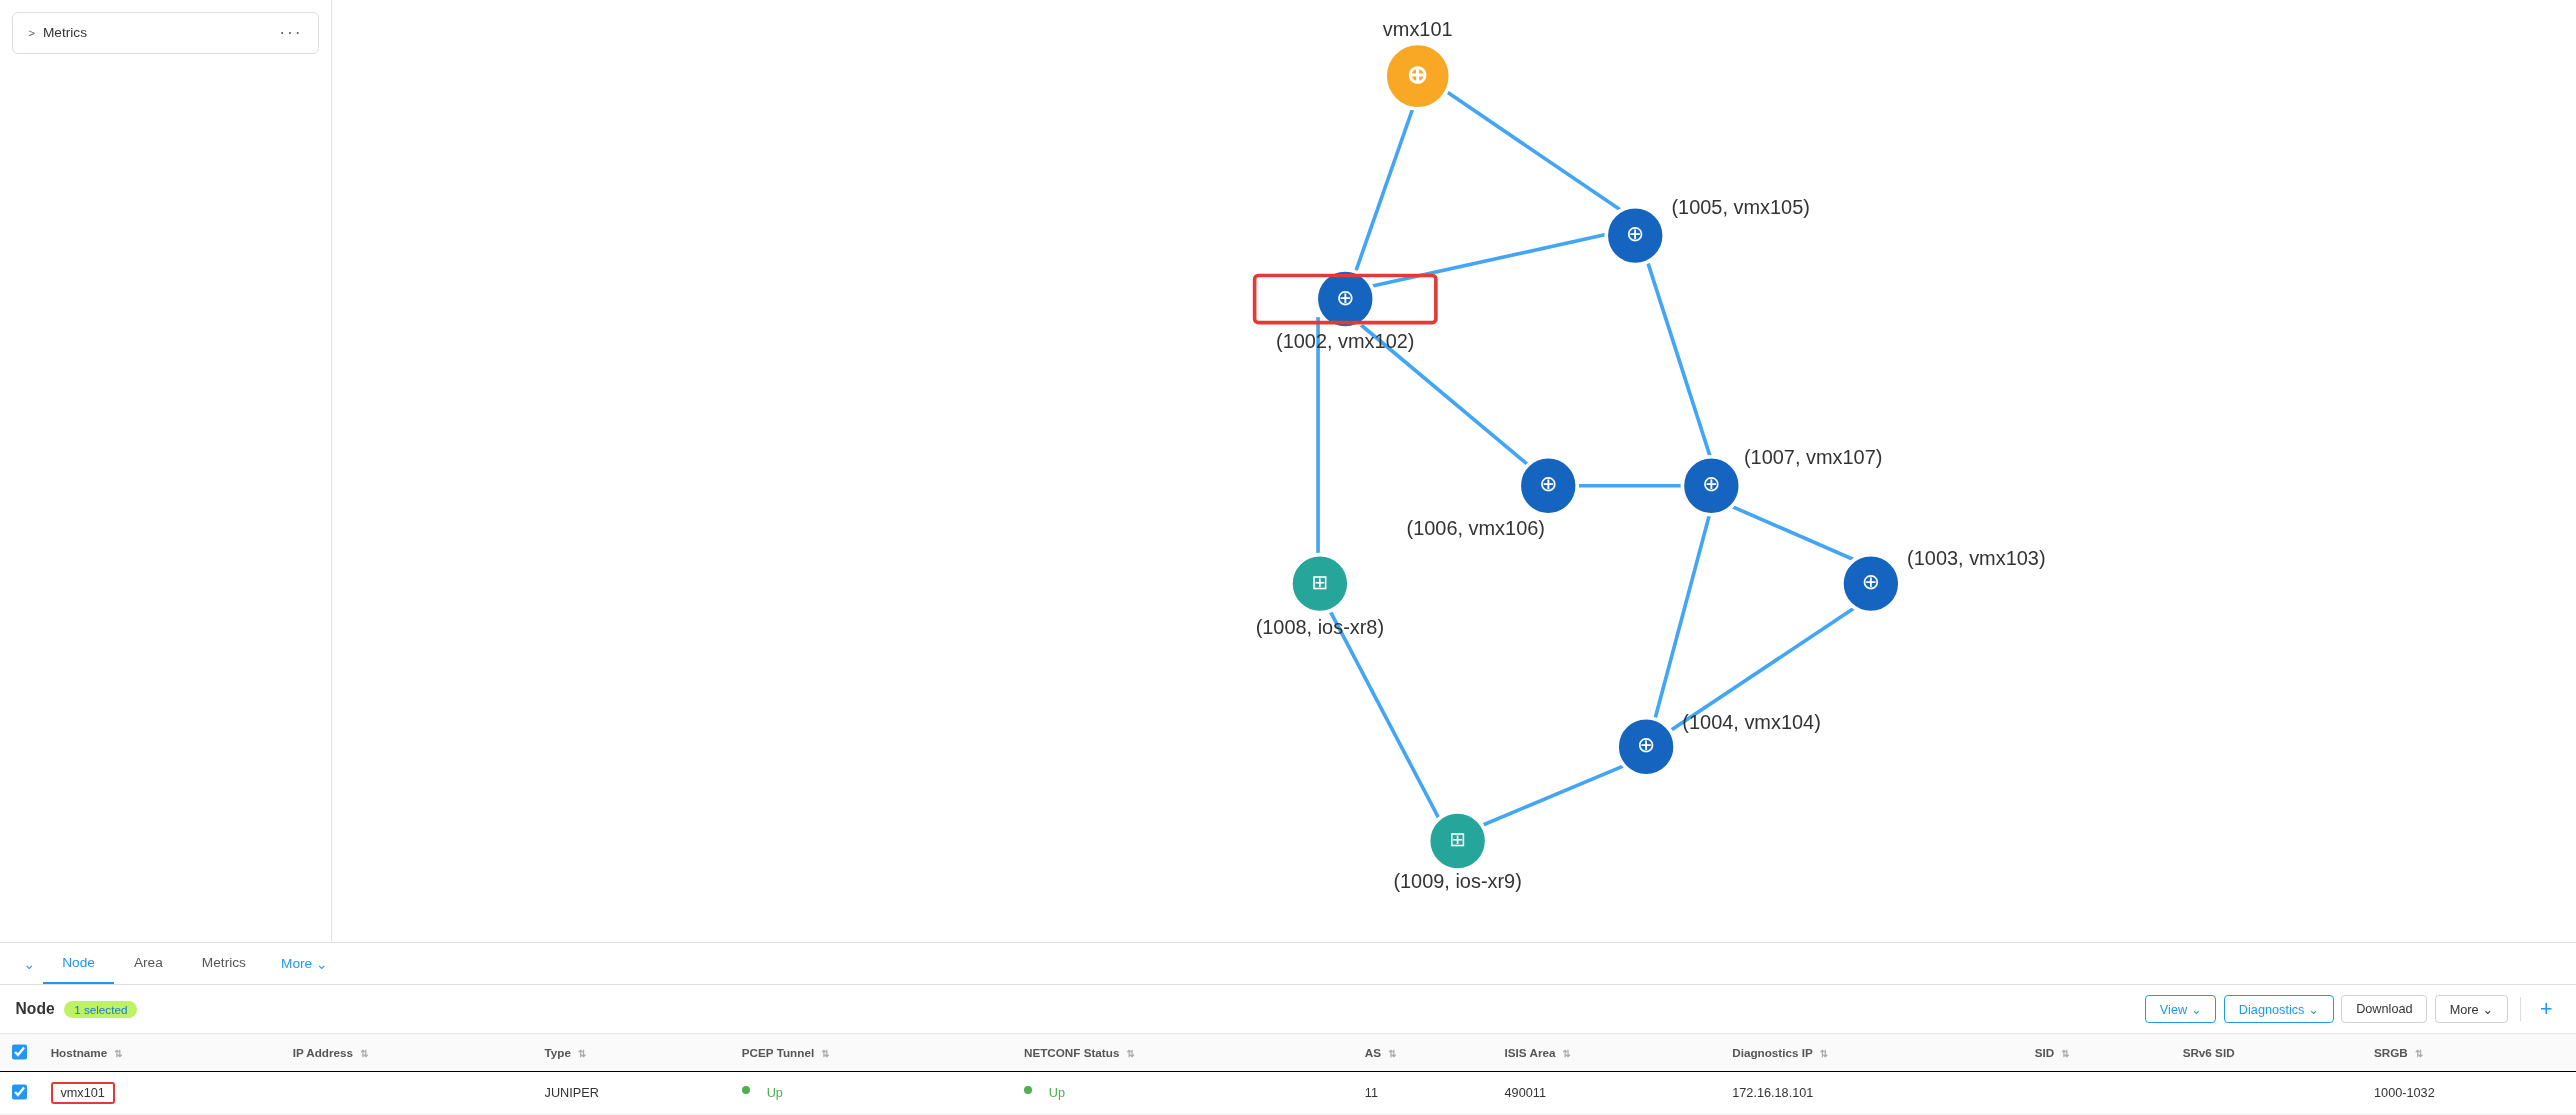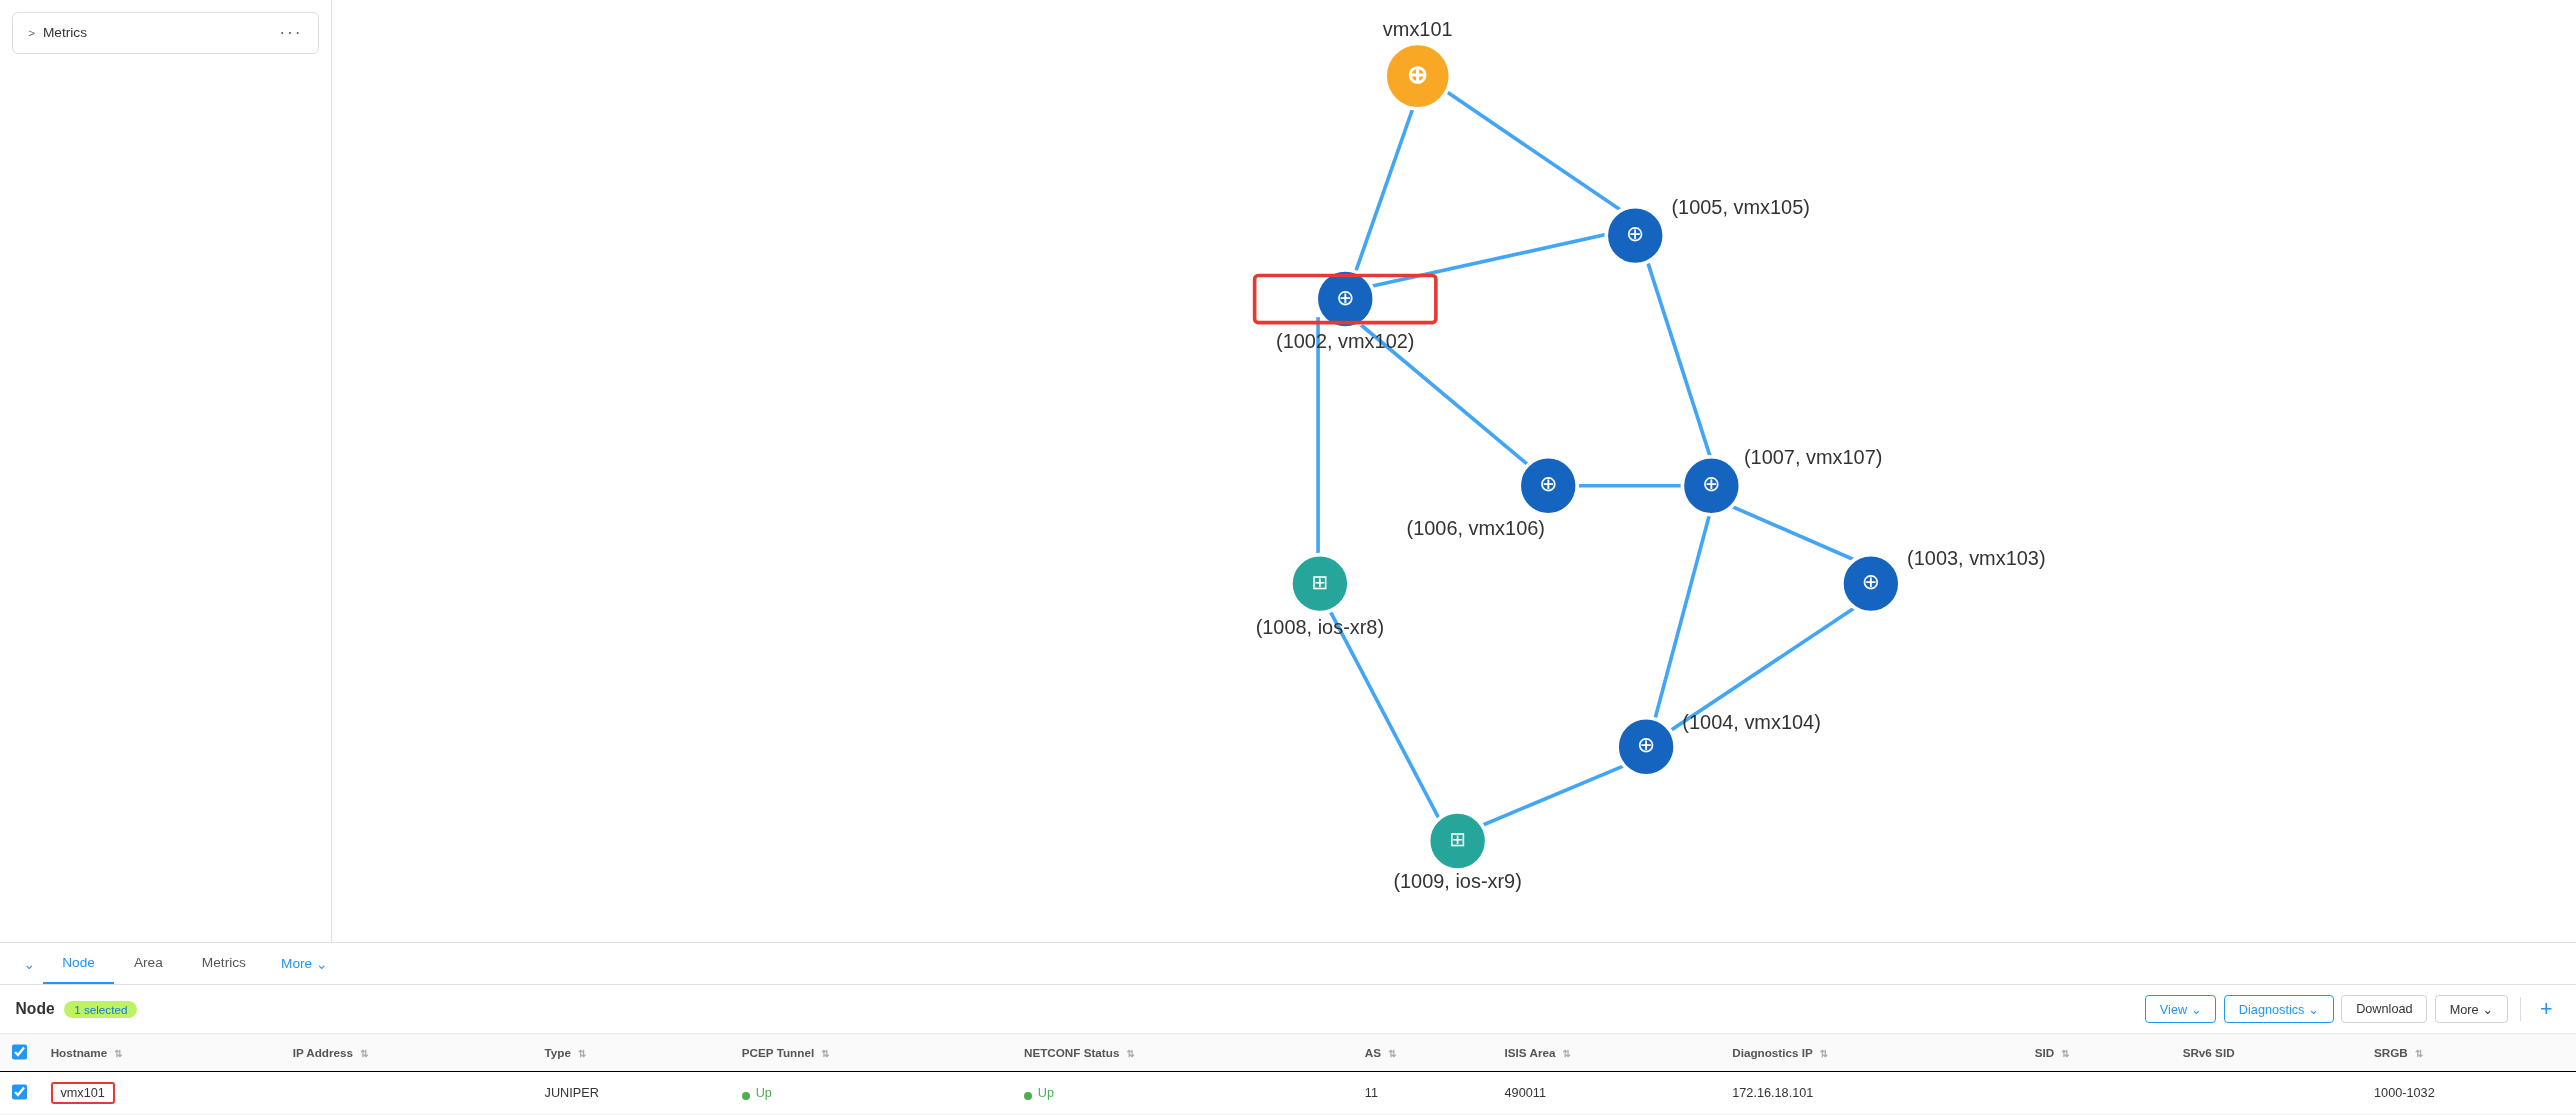--- a/index.html
+++ b/index.html
@@ -43,21 +43,21 @@
     .divider-v { width: 1px; height: 23.4px; background: #ddd; margin: 0 3.9px; }
 
     
     .data-table { width: 100%; border-collapse: collapse; }
     .data-table th { background: #fafafa; padding: 9.8px 11.7px; text-align: left; font-weight: 600; font-size: 11.7px; color: #555; border-bottom: 1px solid #000000; white-space: nowrap; }
     .data-table td { padding: 9.8px 11.7px; border-bottom: 1px solid #f0f0f0; font-size: 12.7px; color: #333; white-space: nowrap; }
     .sort-icon { color: #aaa; font-size: 9.8px; margin-left: 3.9px; }
     .checkbox-cell { width: 35px; }
     .checkbox { width: 15.6px; height: 15.6px; cursor: pointer; accent-color: #2196F3; }
     .hostname-cell { border: 2px solid #e53935; padding: 2px 7.8px; border-radius: 2.9px; display: inline-block; }
-    .status-up { color: #4CAF50; display: flex; align-items: flex-end; gap: 6px; }
+    .status-up { color: #4CAF50; display: flex; align-items: flex-start; gap: 17px; }
     .status-dot { width: 7.8px; height: 7.8px; border-radius: 50%; background: #4CAF50; display: inline-block; }
     .node-label { font-size: 11px; fill: #333; }
     .edge-line { stroke: #42a5f5; stroke-width: 2; fill: none; }
   </style>
 </head>
 <body>
 
 <div class="app-container">
 
   <div class="top-panel">

